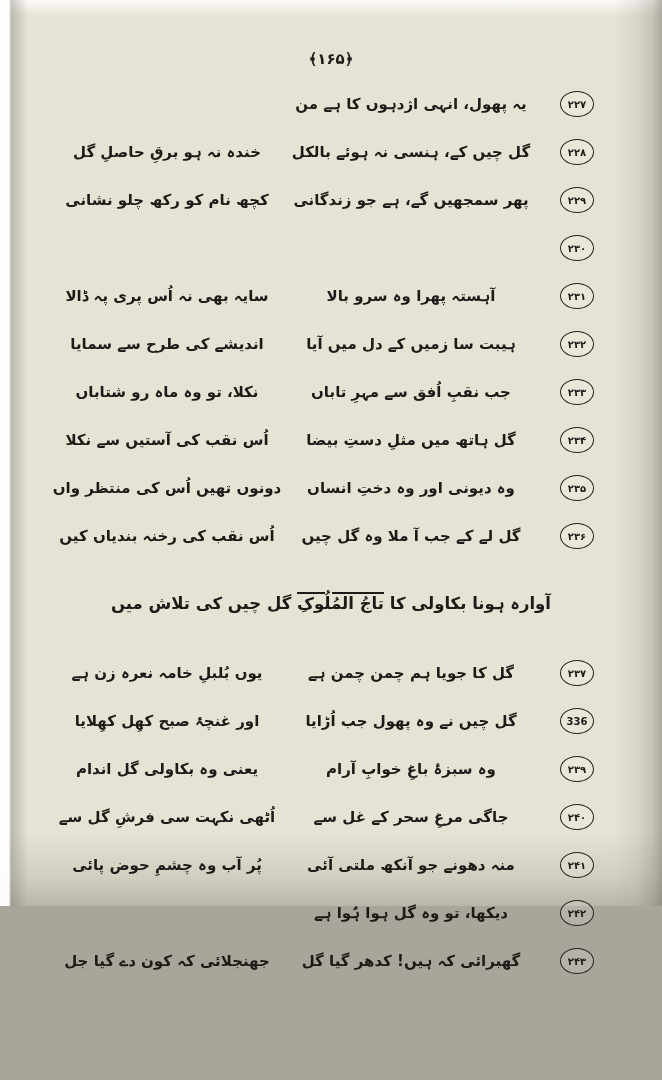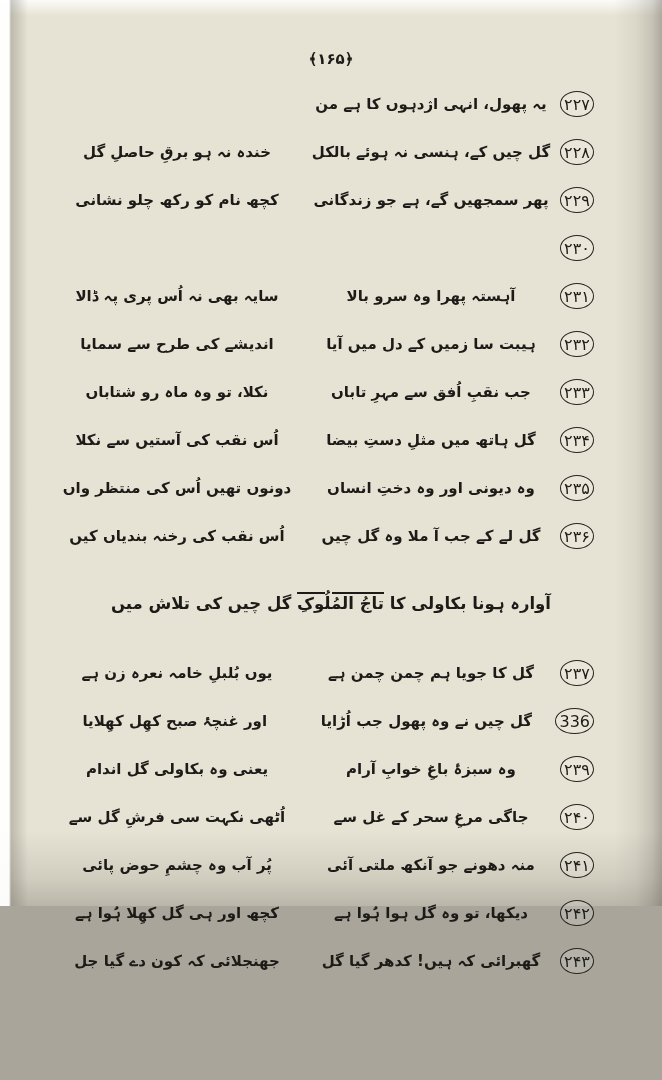--- a/index.html
+++ b/index.html
@@ -30,22 +30,22 @@
   }
   .block { padding:0 68px 0 44px; }
   .block-top { margin-top:12px; }
   .couplet { display:flex; align-items:center; height:48px; }
   .badge {
     flex:0 0 auto;
     min-width:34px; height:26px;
     border:1.6px solid #24231f;
     border-radius:50%;
     display:flex; align-items:center; justify-content:center;
-    font-size:16px; font-weight:normal;
-    margin-left:8px;
+    font-size:10px; font-weight:bold;
+    margin-left:28px;
     padding:0 3px;
     background:rgba(255,255,255,.15);
   }
   .misra {
     font-size:15px;
     font-weight:bold;
     white-space:nowrap;
     text-align:center;
     overflow:visible;
   }
@@ -153,21 +153,20 @@
         <span class="misra s">اُٹھی نکہت سی فرشِ گل سے</span>
       </div>
       <div class="couplet">
         <span class="badge">۲۴۱</span>
         <span class="misra f">منہ دھونے جو آنکھ ملتی آئی</span>
         <span class="misra s">پُر آب وہ چشمِ حوض پائی</span>
       </div>
       <div class="couplet">
         <span class="badge">۲۴۲</span>
         <span class="misra f">دیکھا، تو وہ گل ہوا ہُوا ہے</span>
-        <span class="misra s">کچھ اور ہی گل کھِلا ہُوا ہے</span>
       </div>
       <div class="couplet">
         <span class="badge">۲۴۳</span>
         <span class="misra f">گھبرائی کہ ہیں! کدھر گیا گل</span>
         <span class="misra s">جھنجلائی کہ کون دے گیا جل</span>
       </div>
 
     </div>
 
   </div>

